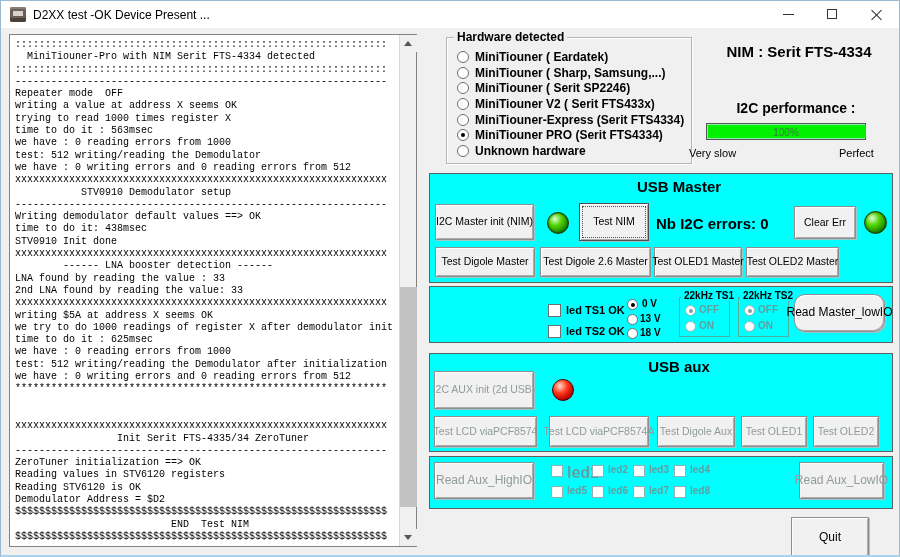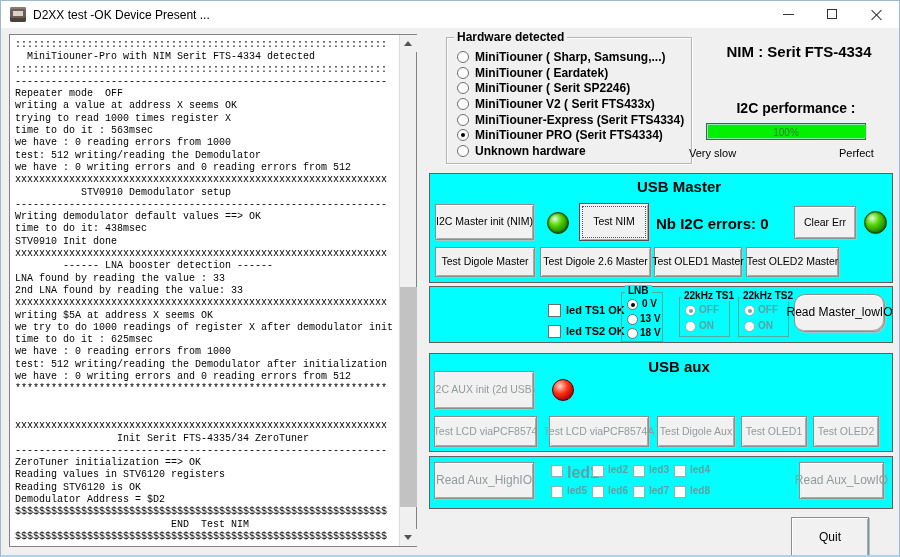--- a/index.html
+++ b/index.html
@@ -164,25 +164,25 @@
           <div class="tri-down"></div>
         </div>
     </div>
   </div>
 
   <div class="gbox" style="left:445px; top:36px; width:246px; height:127px;">
     <span class="legend">Hardware detected</span>
     <div class="hw-options">
       <div class="opt-row">
         <span class="radio"></span>
+        <span class="lbl">MiniTiouner ( Eardatek)</span>
+      </div>
+      <div class="opt-row">
+        <span class="radio"></span>
         <span class="lbl">MiniTiouner ( Sharp, Samsung,...)</span>
-      </div>
-      <div class="opt-row">
-        <span class="radio"></span>
-        <span class="lbl">MiniTiouner ( Eardatek)</span>
       </div>
       <div class="opt-row">
         <span class="radio"></span>
         <span class="lbl">MiniTiouner ( Serit SP2246)</span>
       </div>
       <div class="opt-row">
         <span class="radio"></span>
         <span class="lbl">MiniTiouner V2 ( Serit FTS433x)</span>
       </div>
       <div class="opt-row">
@@ -227,23 +227,20 @@
   <div class="btn" style="left:539px; top:246px; width:111px; height:30px;">Test Digole 2.6 Master</div>
   <div class="btn" style="left:653px; top:246px; width:88px; height:30px;">Test OLED1 Master</div>
   <div class="btn" style="left:745px; top:246px; width:93px; height:30px;">Test OLED2 Master</div>
 
   <div class="panel" style="left:428px; top:285px; width:464px; height:57px;"></div>
   <span class="check" style="left:547px; top:303px;"></span>
   <span class="slabel" style="left:565px; top:303px;">led TS1 OK</span>
   <span class="check" style="left:547px; top:324px;"></span>
   <span class="slabel" style="left:565px; top:324px;">led TS2 OK</span>
 
-  <div class="gbox on-cyan" style="left:620px; top:291px; width:42px; height:50px;">
-    <span class="legend" style="font-size:10px; left:3px;">LNB</span>
-  </div>
   <span class="sradio sel" style="left:626px; top:298px;"></span>
   <span class="slabel" style="left:641px; top:297px; font-size:10px;">0 V</span>
   <span class="sradio" style="left:626px; top:313px;"></span>
   <span class="slabel" style="left:639px; top:312px; font-size:10px;">13 V</span>
   <span class="sradio" style="left:626px; top:327px;"></span>
   <span class="slabel" style="left:639px; top:326px; font-size:10px;">18 V</span>
 
   <div class="gbox on-cyan" style="left:678px; top:296px; width:51px; height:40px;">
     <span class="legend" style="font-size:10px; left:1px;">22kHz TS1</span>
   </div>

